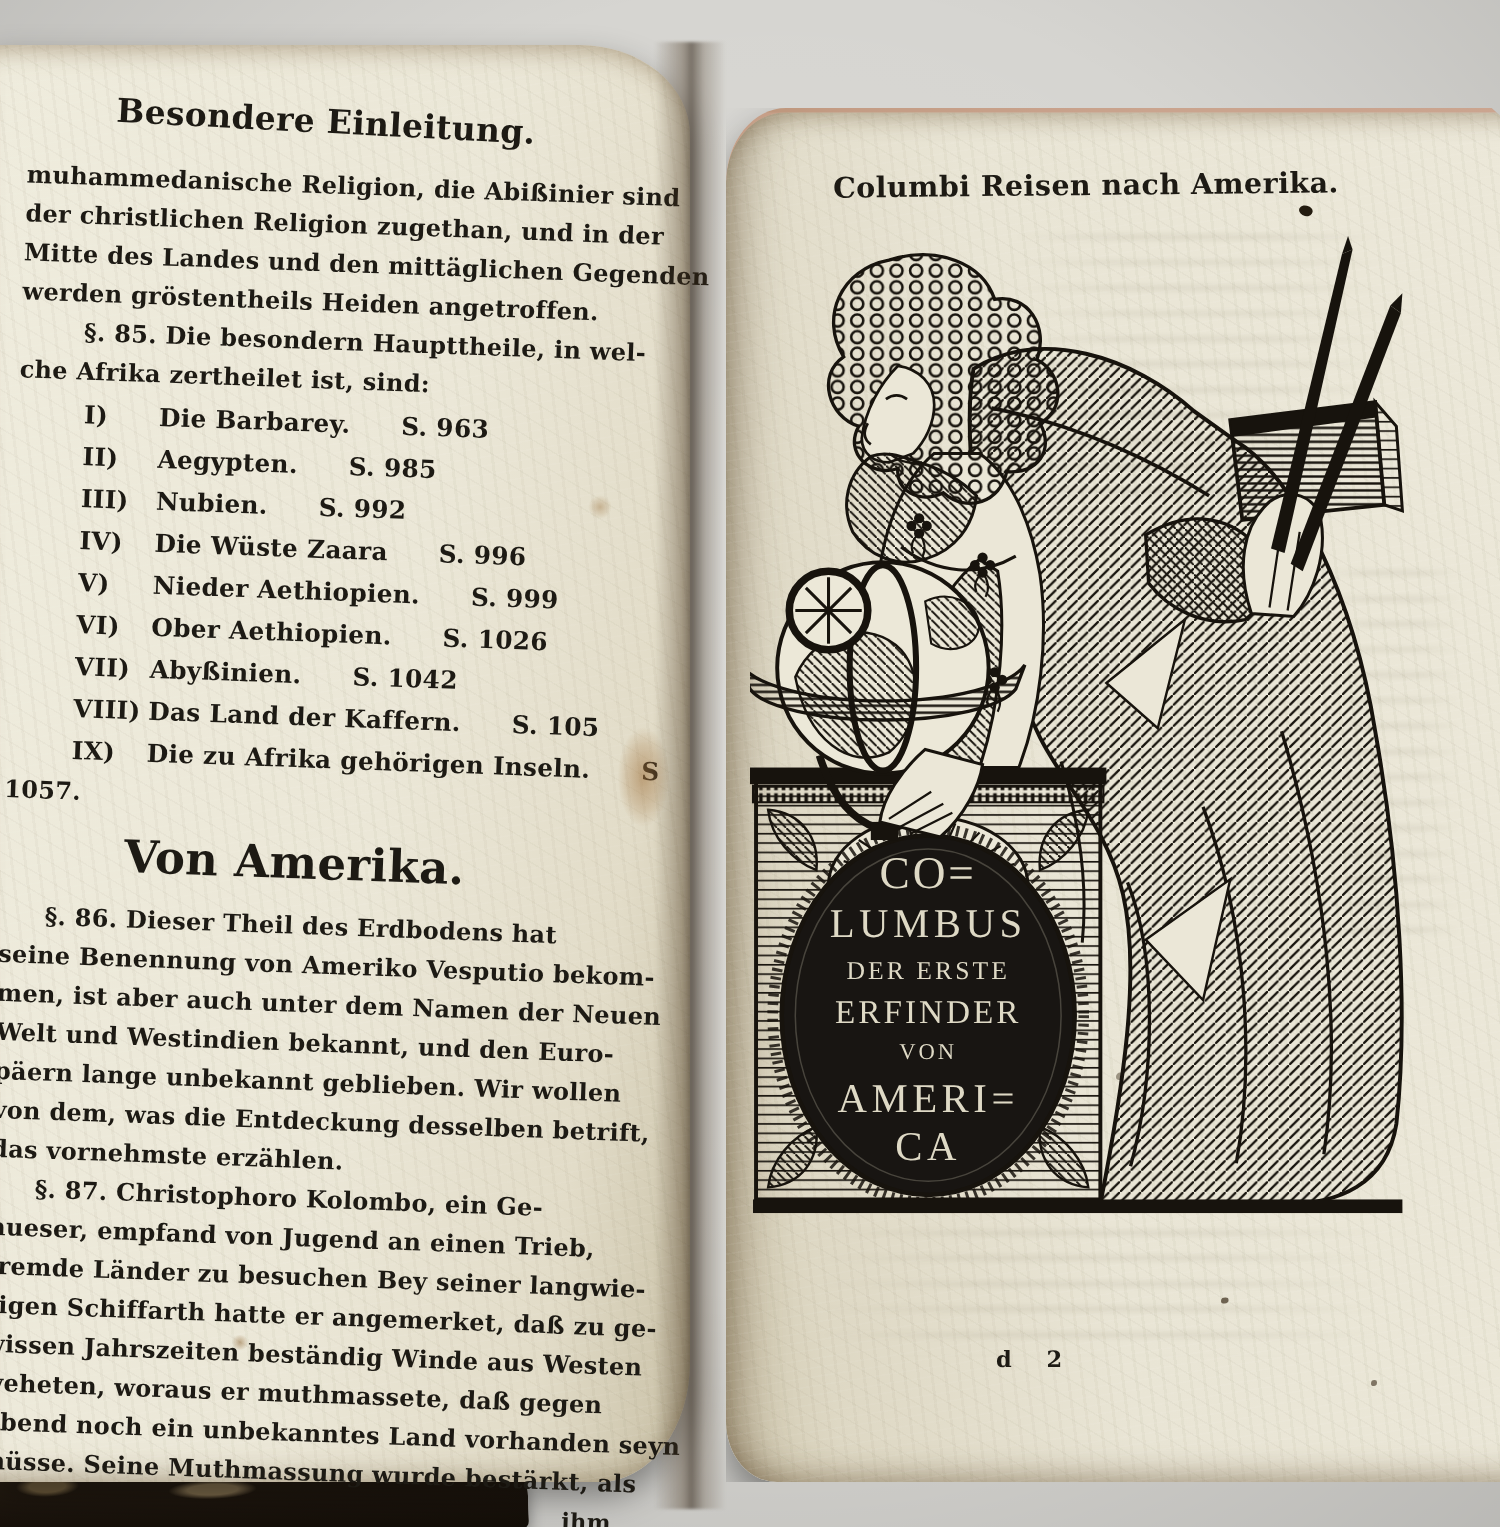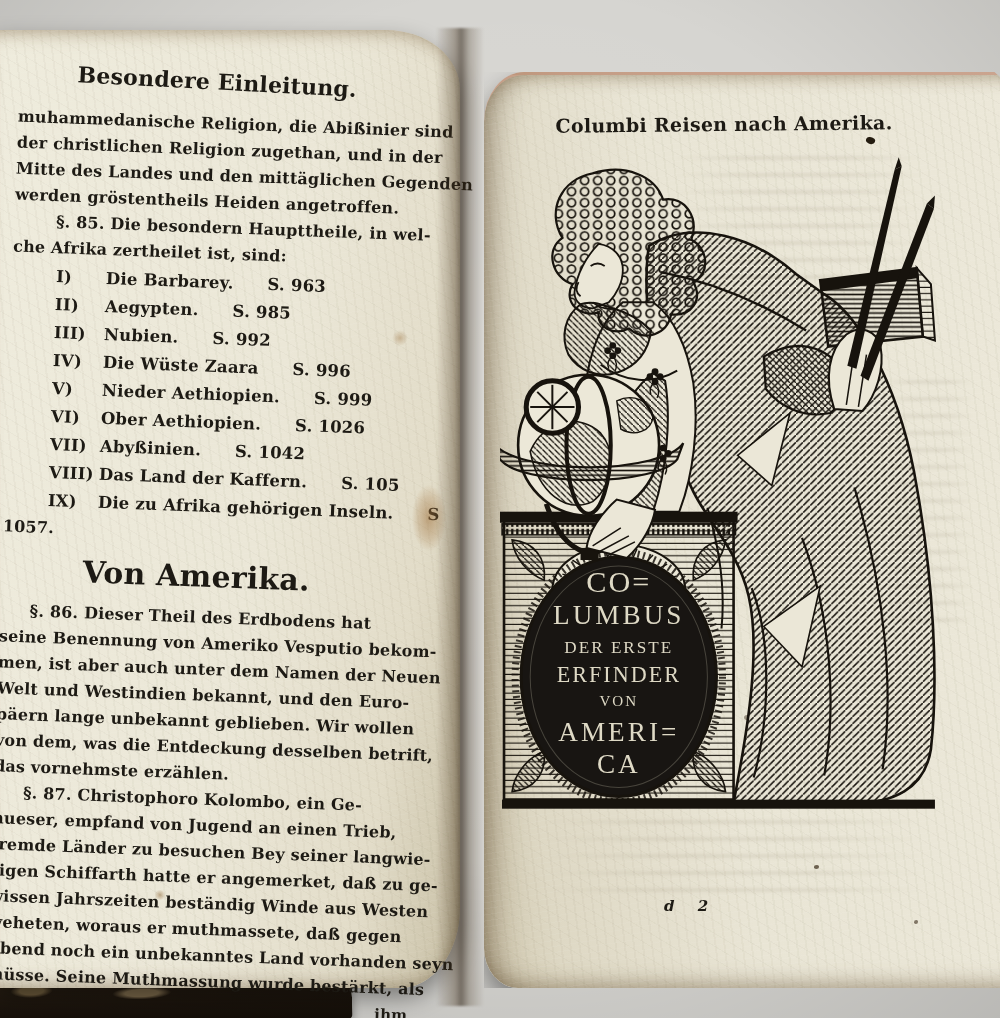--- a/index.html
+++ b/index.html
@@ -77,21 +77,21 @@
   .catchword{text-align:right;padding-right:14px;font-size:15px;}
 
   
   .rp-header{
     position:absolute;left:0;top:38px;width:480px;text-align:center;
     font-weight:700;font-size:19px;letter-spacing:.3px;transform:rotate(-.6deg);
   }
   .woodcut{position:absolute;left:16px;top:78px;}
   .sig{
     position:absolute;left:180px;top:822px;width:80px;
-    font-weight:700;font-size:15px;letter-spacing:9px;font-style:italic;
+    font-weight:700;font-size:15px;letter-spacing:9px;
   }
   .showthrough{
     position:absolute;pointer-events:none;opacity:.55;filter:blur(1.6px);
     background:repeating-linear-gradient(0deg, transparent 0 13px, rgba(95,85,60,.16) 13px 17px);
     -webkit-mask-image:linear-gradient(90deg,transparent 0,black 30%,black 70%,transparent 100%);
             mask-image:linear-gradient(90deg,transparent 0,black 30%,black 70%,transparent 100%);
   }
   .st1{left:190px;top:78px;width:250px;height:190px;}
   .st2{left:60px;top:730px;width:380px;height:100px;}
   .st3{left:400px;top:300px;width:90px;height:260px;}

